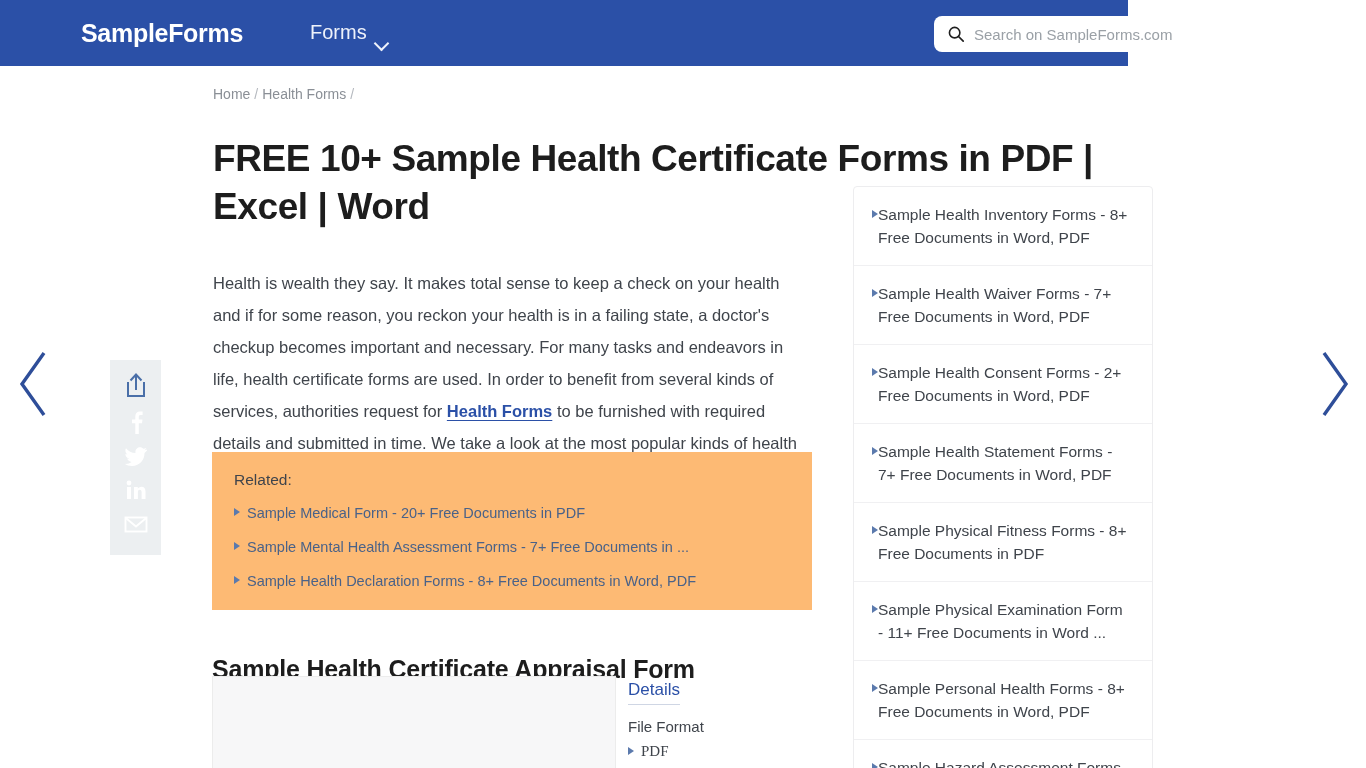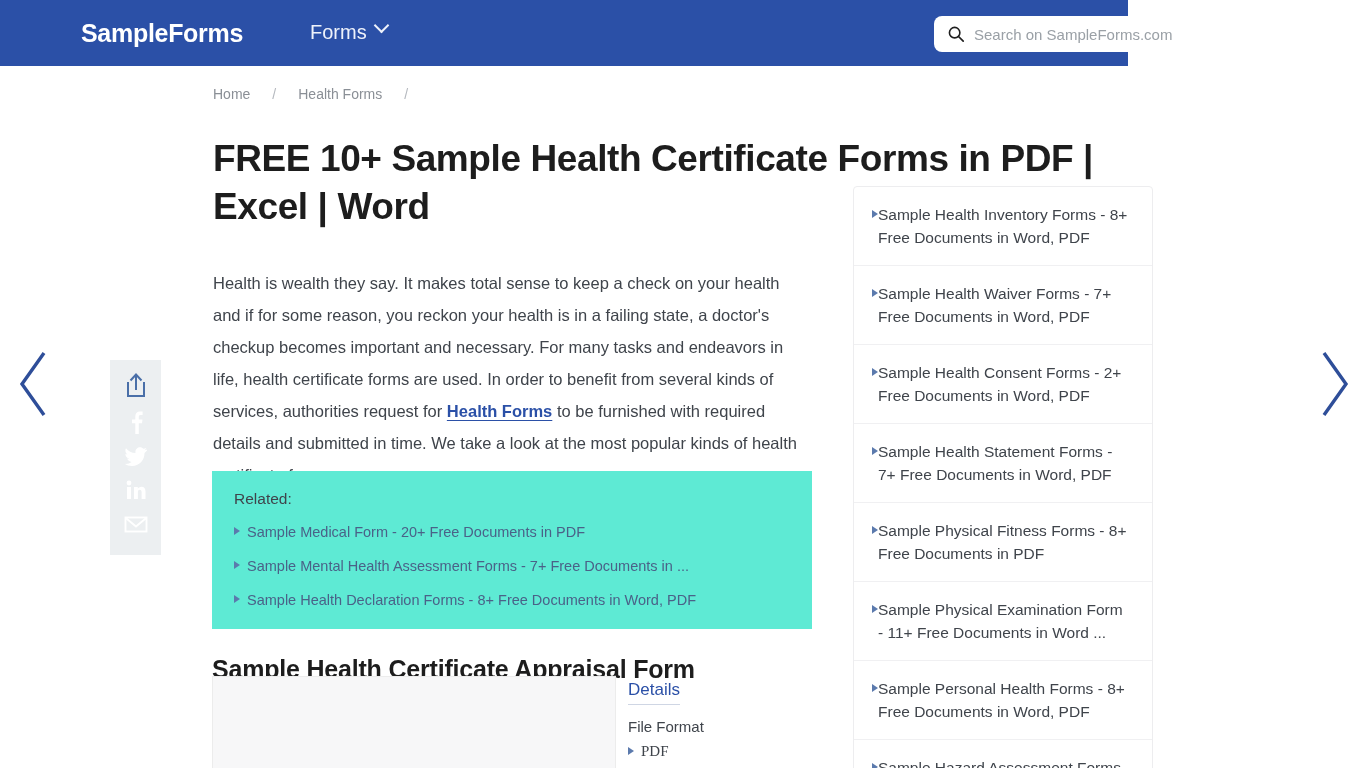--- a/index.html
+++ b/index.html
@@ -23,21 +23,21 @@
     position: absolute; left: 81px; top: 18px;
     color: #ffffff;
     font-size: 25px; font-weight: bold;
     letter-spacing: -0.3px;
     line-height: 30px;
   }
   .nav-forms {
     position: absolute; left: 310px; top: 19px;
     color: #eef2fb;
     font-size: 20px; font-weight: normal;
-    display: flex; align-items: flex-start; gap: 9px;
+    display: flex; align-items: flex-end; gap: 9px;
     line-height: 26px;
     cursor: pointer;
   }
   .chev-down {
     display: inline-block;
     width: 13px; height: 8px;
     position: relative; top: 1px;
   }
   .chev-down::before {
     content: "";
@@ -92,21 +92,21 @@
   }
   .share-btn.first { margin-bottom: 2px; }
   .share-btn svg { display: block; }
 
   
   .content { position: absolute; left: 0; top: 66px; width: 1366px; }
 
   .breadcrumb {
     position: absolute; left: 213px; top: 18px;
     font-size: 14px; color: #8a8f96;
-    display: flex; gap: 22px; align-items: flex-start;
+    display: flex; gap: 4px; align-items: flex-start;
     line-height: 20px;
   }
   .breadcrumb a { color: #8a8f96; text-decoration: none; cursor: pointer; }
   .breadcrumb .sep { color: #b5b9bf; }
 
   .page-title {
     position: absolute; left: 213px; top: 44px;
     width: 940px;
     font-size: 37px; line-height: 48px;
     font-weight: bold; color: #1d1d1d;
@@ -120,23 +120,23 @@
     color: #3f444b;
   }
   .body-copy a.inline-link {
     color: #2b50a7; font-weight: bold;
     text-decoration: underline;
     text-underline-offset: 3px;
     cursor: pointer;
   }
 
   .related-box {
-    position: absolute; left: 212px; top: 405px;
+    position: absolute; left: 212px; top: 386px;
     width: 600px; height: 158px;
-    background: #5eead4;
+    background: #fdba74;
   }
   .related-title {
     position: absolute; left: 22px; top: 17px;
     font-size: 15.5px; color: #3f444b;
     line-height: 22px;
   }
   .related-list {
     position: absolute; left: 22px; top: 50px;
     width: 560px;
   }

